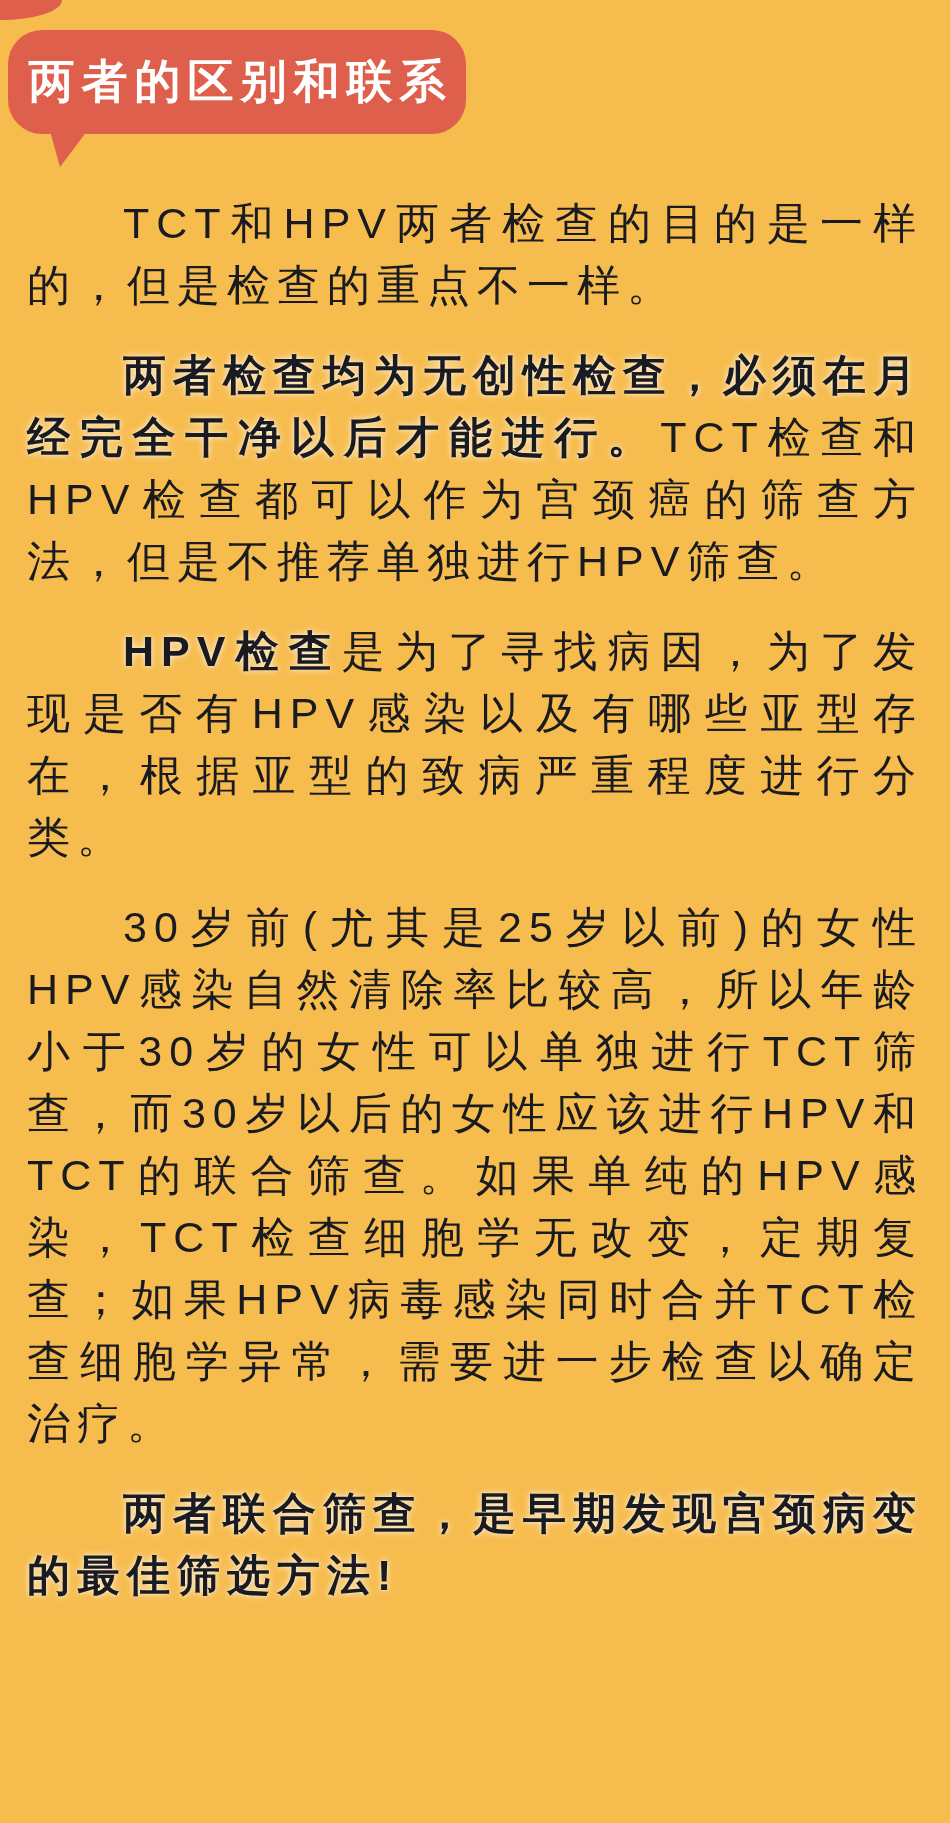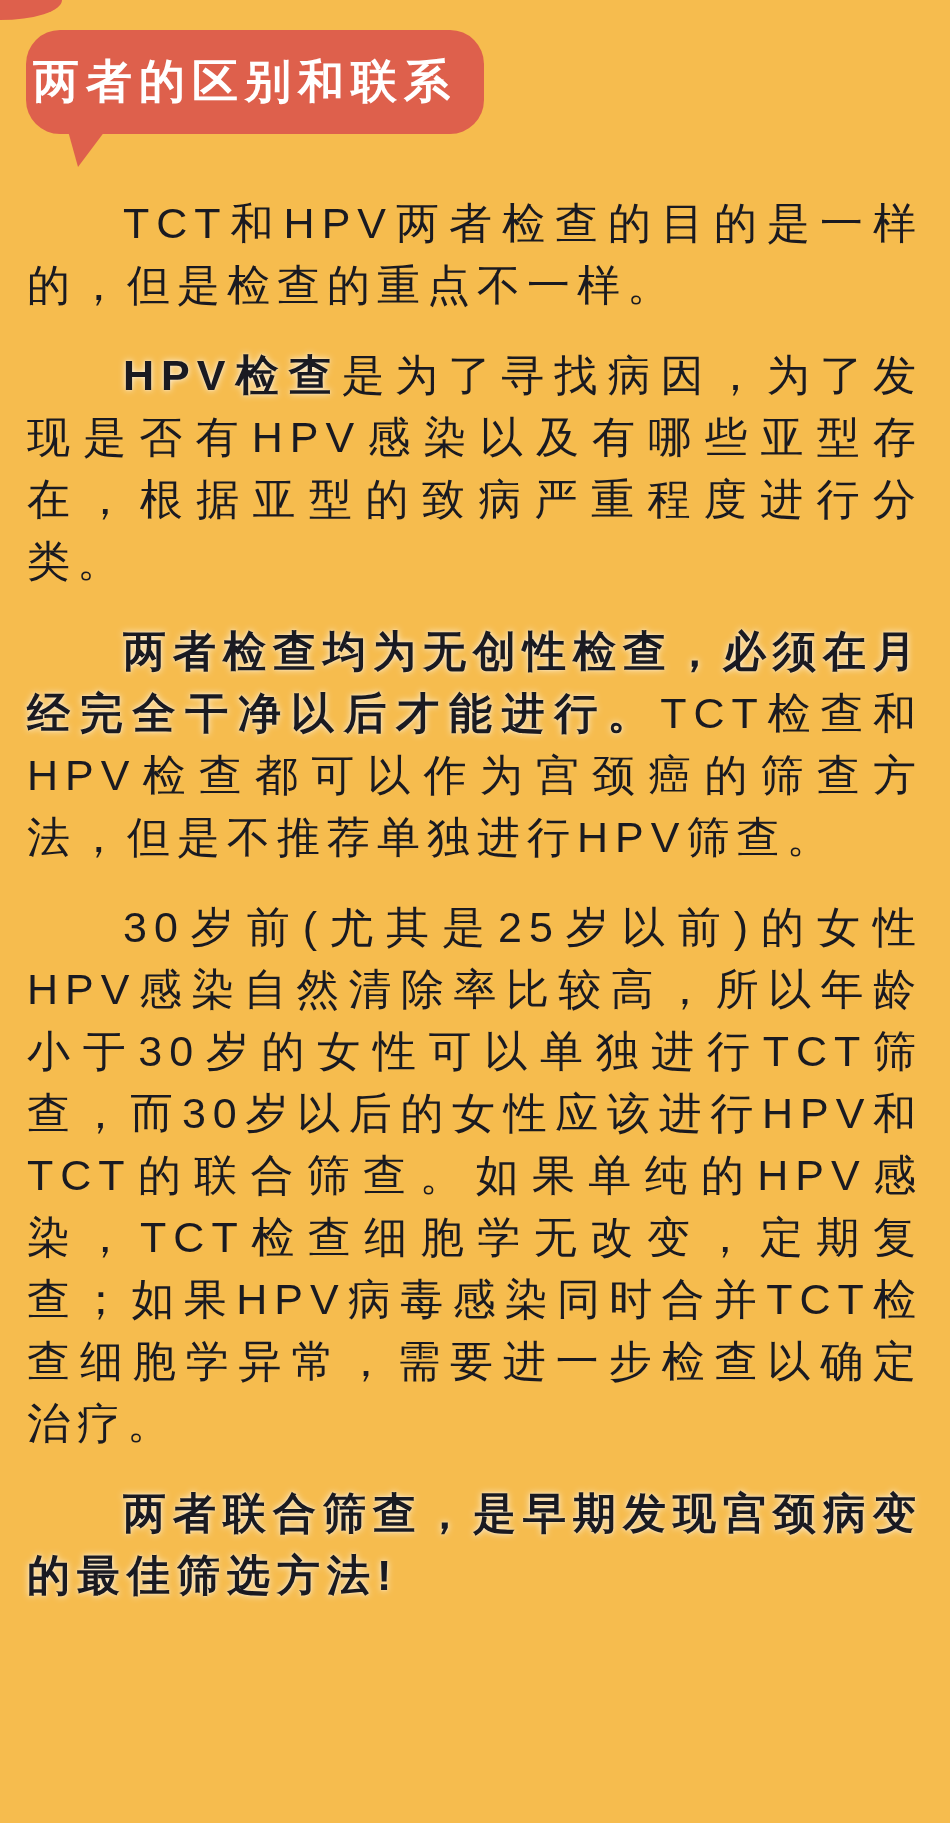--- a/index.html
+++ b/index.html
@@ -21,28 +21,28 @@
     left: 0;
     width: 62px;
     height: 20px;
     background: var(--banner-bg, #DE604C);
     border-bottom-right-radius: 62px 20px;
   }
   
   .banner {
     position: absolute;
     top: 30px;
-    left: 26px;
+    left: 8px;
     width: 458px;
     height: 104px;
     background: var(--banner-bg, #DE604C);
     border-radius: 34px;
     display: flex;
     align-items: center;
-    justify-content: flex-start;
+    justify-content: center;
   }
   .banner-label {
     color: var(--banner-text, #FFFFFF);
     font-size: 46px;
     font-weight: 700;
     letter-spacing: 7px;
     white-space: nowrap;
     text-indent: 7px; 
   }
   .banner-tail {
@@ -86,18 +86,18 @@
 <div class="page">
   <div class="corner-wedge"></div>
 
   <div class="banner">
     <span class="banner-label">两者的区别和联系</span>
     <div class="banner-tail"></div>
   </div>
 
   <div class="article" id="article">
       <p class="para"><span class="seg">TCT和HPV两者检查的目的是一样的，但是检查的重点不一样。</span></p>
+      <p class="para"><span class="seg bold">两者检查均为无创性检查，必须在月经完全干净以后才能进行。</span><span class="seg">TCT检查和HPV检查都可以作为宫颈癌的筛查方法，但是不推荐单独进行HPV筛查。</span></p>
       <p class="para"><span class="seg bold">HPV检查</span><span class="seg">是为了寻找病因，为了发现是否有HPV感染以及有哪些亚型存在，根据亚型的致病严重程度进行分类。</span></p>
-      <p class="para"><span class="seg bold">两者检查均为无创性检查，必须在月经完全干净以后才能进行。</span><span class="seg">TCT检查和HPV检查都可以作为宫颈癌的筛查方法，但是不推荐单独进行HPV筛查。</span></p>
       <p class="para"><span class="seg">30岁前(尤其是25岁以前)的女性HPV感染自然清除率比较高，所以年龄小于30岁的女性可以单独进行TCT筛查，而30岁以后的女性应该进行HPV和TCT的联合筛查。如果单纯的HPV感染，TCT检查细胞学无改变，定期复查；如果HPV病毒感染同时合并TCT检查细胞学异常，需要进一步检查以确定治疗。</span></p>
       <p class="para"><span class="seg bold">两者联合筛查，是早期发现宫颈病变的最佳筛选方法!</span></p>
     </div>
 </div>
 
 </body></html>

